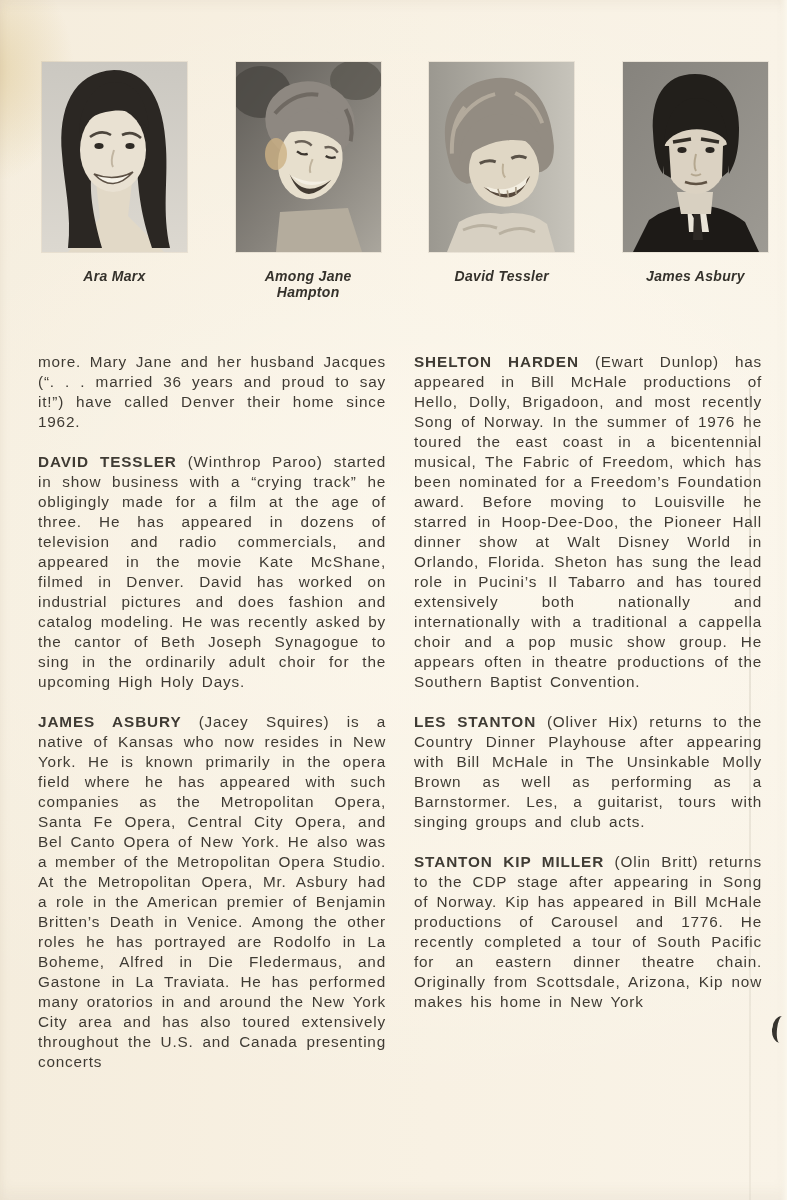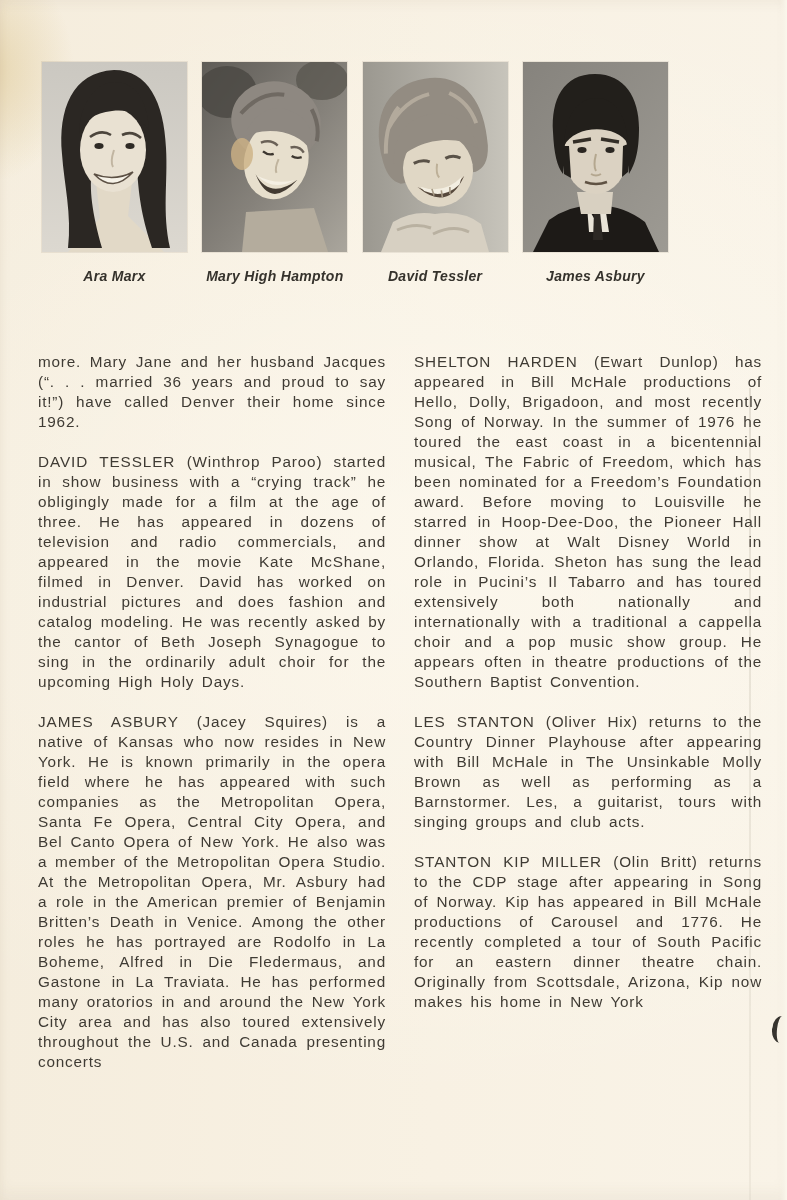--- a/index.html
+++ b/index.html
@@ -25,21 +25,21 @@
     background:linear-gradient(180deg, rgba(120,108,88,0.16), rgba(120,108,88,0.07));
     filter:blur(0.6px);
   }
   .ink-mark{
     position:absolute;top:1016px;left:772px;width:13px;height:27px;
     border-left:5px solid #23201c;border-radius:50%;
     transform:rotate(6deg);opacity:0.9;
   }
   
   .photo-row{
-    position:absolute;top:62px;left:42px;width:626px;
+    position:absolute;top:62px;left:42px;width:726px;
     display:flex;justify-content:space-between;
   }
   figure.cast{margin:0;width:145px;}
   .photo{
     width:145px;height:190px;display:block;
     box-shadow:0 0 0 1px rgba(120,110,90,0.12);
     background:#cfccc5;
   }
   .photo svg{display:block;width:145px;height:190px;}
   figcaption{
@@ -54,21 +54,21 @@
   }
   .col{
     width:354px;
     text-align:justify;
     font-size:15.3px;line-height:20px;
     letter-spacing:0.8px;word-spacing:2.5px;
     color:#3f3b34;
   }
   p.bio{margin:0 0 20px 0;}
   p.bio:last-child{margin-bottom:12px;}
-  .b{font-weight:400;letter-spacing:0.9px;}
+  .b{font-weight:700;letter-spacing:0.9px;}
   .i{}
 </style>
 </head>
 <body>
 
 <div class="page">
 
   <div class="photo-row">
 
     <figure class="cast">
@@ -119,21 +119,21 @@
             <path d="M86,82 q8,-4 14,2" stroke="#6a6157" stroke-width="2.4" fill="none"></path>
             <path d="M60,92 q6,3 11,0" stroke="#3c362f" stroke-width="2.4" fill="none"></path>
             <path d="M89,90 q5,2 10,-1" stroke="#3c362f" stroke-width="2.4" fill="none"></path>
             <path d="M77,96 q-2,10 1,14" stroke="#c0b49e" stroke-width="2" fill="none"></path>
             <path d="M58,116 Q78,138 100,112 Q80,148 58,116 Z" fill="#433b32"></path>
             <path d="M60,117 Q79,129 97,113 Q79,122 60,117 Z" fill="#f4efe3"></path>
           </g>
           <ellipse cx="40" cy="92" rx="11" ry="16" fill="#cdb184" opacity="0.8"></ellipse>
         </svg>
       </div>
-      <figcaption>Mary High Hampton</figcaption>
+      <figcaption>Among Jane Hampton</figcaption>
     </figure>
 
     <figure class="cast">
       <div class="photo">
         <svg viewBox="0 0 145 190" preserveAspectRatio="none">
           <defs>
             <linearGradient id="g3" x1="0" y1="0" x2="1" y2="0">
               <stop offset="0" stop-color="#9b9890"></stop>
                 <stop offset="1" stop-color="#c7c4bb"></stop>
             </linearGradient>

